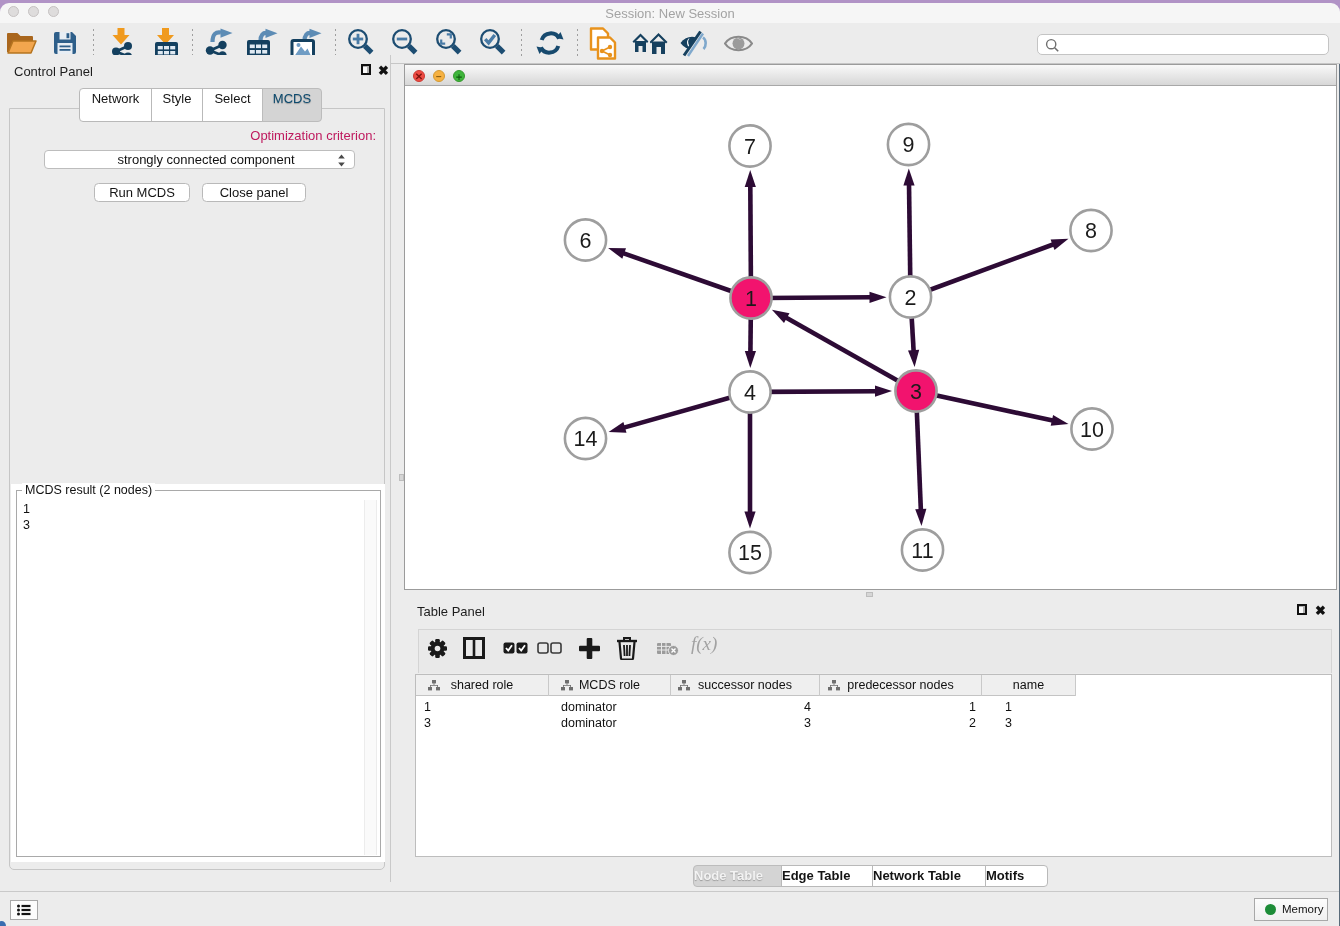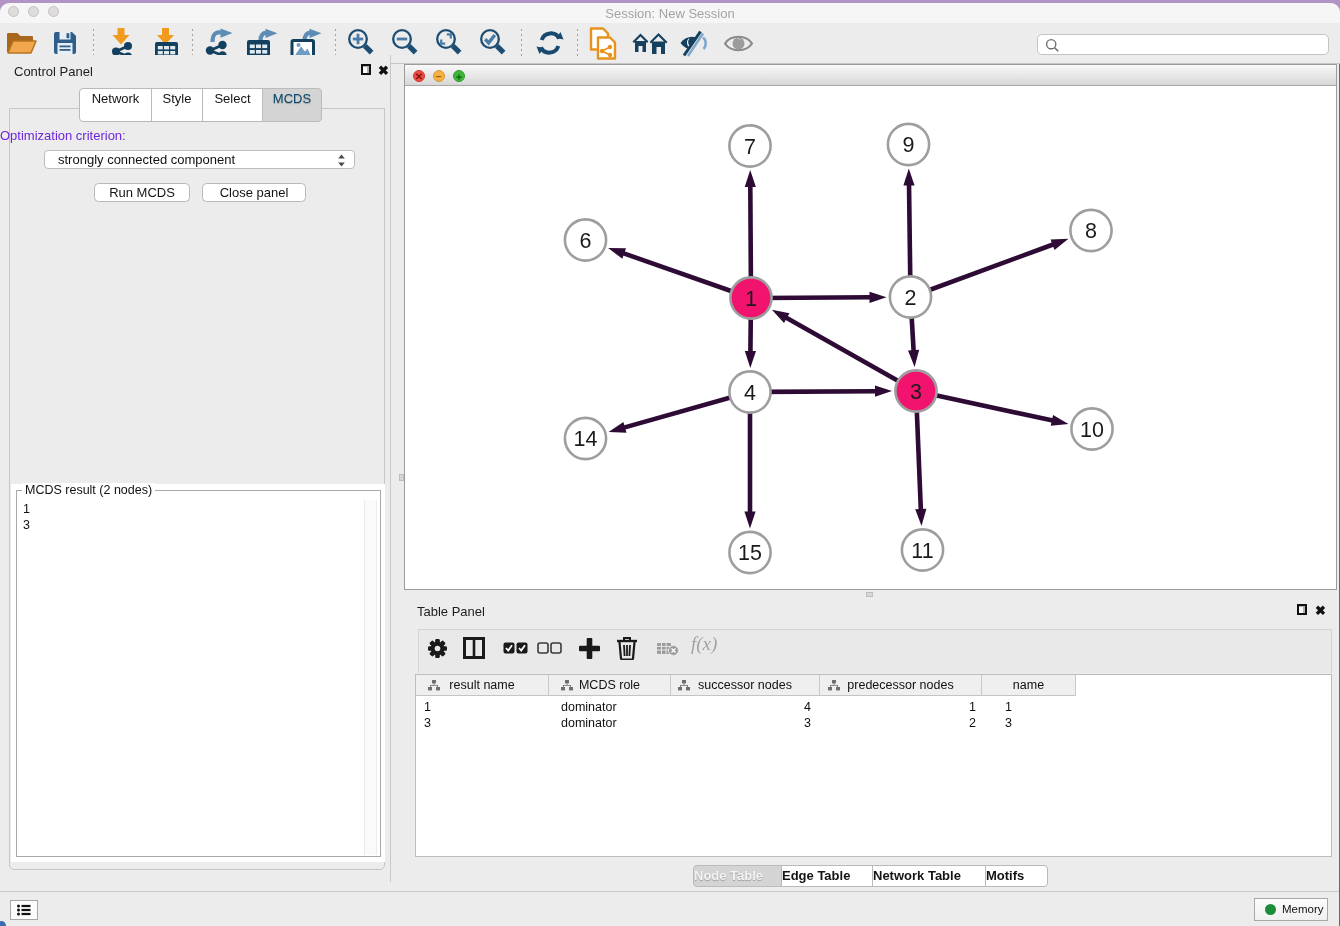--- a/index.html
+++ b/index.html
@@ -14,22 +14,22 @@
 .tsep { position:absolute; top:6px; width:1px; height:30px; background-image:linear-gradient(#9e9e9e 33%, rgba(0,0,0,0) 0%); background-size:1px 5px; }
 #searchbox { left:1037px; top:11px; width:292px; height:21px; background:#fff; border:1px solid #c4c4c4; border-radius:5px; }
 
 #cpanel { left:0; top:55px; width:391px; height:827px; background:#ececec; border-right:1px solid #c9c9c9; }
 .ptitle { font-size:13px; color:#1d1d1d; }
 .wbtn-sq { width:10px; height:11px; border:2px solid #111; background:#fafafa; box-shadow:inset -2px 1px 0 #b0b0b0; }
 .wbtn-x { font-size:13px; font-weight:bold; color:#111; line-height:11px; }
 #tabbar { left:79px; top:33px; height:21px; }
 .tab { position:absolute; top:0; height:34px; background:#fff; border:1px solid #b9b9b9; font-size:13px; color:#141414; text-align:center; line-height:19px; }
 #cpc { left:9px; top:53px; width:376px; height:762px; border:1px solid #c6c6c6; border-radius:0 0 5px 5px; }
-#optlabel { left:0; top:73px; width:376px; text-align:left; font-size:13px; color:#6d28d9; }
-#combo { left:44px; top:95px; width:311px; height:19px; background:#fff; border:1px solid #bdbdbd; border-radius:4px; font-size:13px; color:#111; line-height:17px; padding-left:13px; }
+#optlabel { left:0; top:73px; width:376px; text-align:right; font-size:13px; color:#be185d; }
+#combo { left:44px; top:95px; width:311px; height:19px; background:#fff; border:1px solid #bdbdbd; border-radius:4px; font-size:13px; color:#111; line-height:17px; padding-left:13px;text-align:center; }
 .btn { position:absolute; height:19px; background:#fff; border:1px solid #b9b9b9; border-radius:4.5px; font-size:13px; color:#141414; text-align:center; line-height:17px; }
 #whitebox { left:11px; top:429px; width:374px; height:378px; background:#fff; }
 #fieldset { left:5px; top:6px; width:365px; height:367px; border:1px solid #a9a9a9; }
 #fslegend { left:5px; top:-8px; background:#fff; padding:0 3px; font-size:12.5px; color:#111; }
 #fsinner { left:1px; top:8px; width:359px; height:356px; background:#fff; font-size:12.5px; color:#111; line-height:16px; padding:2px 0 0 5px; }
 #fsscroll { right:3px; top:9px; width:13px; height:355px; background:#fafafa; border-left:1px solid #ececec; border-right:1px solid #ececec; }
 
 #netframe { left:404px; top:64px; width:933px; height:526px; border:1px solid #9b9b9b; background:#fff; }
 #nettitle { left:0; top:0; width:931px; height:21px; background:linear-gradient(#f9f9f9,#d7d7d7); border-bottom:1px solid #a8a8a8; }
 .mc { position:absolute; top:4.5px; width:12px; height:12px; border-radius:50%; font-size:10px; font-weight:bold; text-align:center; line-height:12px; }
@@ -369,21 +369,21 @@
           <line x1="4.5" y1="1" x2="4.5" y2="12"></line>
           <line x1="9" y1="1" x2="9" y2="12"></line>
         </g>
       <circle cx="16.5" cy="8.5" r="5" fill="#9b9b9b" stroke="#e9e9e9" stroke-width="1"></circle>
       <path d="M14.5 6.5 l4 4 M18.5 6.5 l-4 4" stroke="#fff" stroke-width="1.4"></path>
     </svg>
     <div class="abs" style="left:272px;top:3px;font-family:'Liberation Serif',serif;font-style:italic;font-size:19px;color:#a2a2a2">f(x)</div>
   </div>
   <div id="tblarea" class="abs">
     <div class="abs" style="left:0;top:0;width:660px;height:21px;background:#efefef;border-bottom:1px solid #c4c4c4"></div>
-    <div class="th" style="left:0;width:133px">result name</div>
+    <div class="th" style="left:0;width:133px">shared role</div>
     <div class="th" style="left:133px;width:122px">MCDS role</div>
     <div class="th" style="left:255px;width:149px">successor nodes</div>
     <div class="th" style="left:404px;width:162px">predecessor nodes</div>
     <div class="th" style="left:566px;width:94px">name</div>
     <svg class="abs thico" style="left:12px;top:5px" width="12" height="11" viewBox="0 0 12 11">
         <g fill="#6e6e6e">
           <rect x="4" y="0" width="4" height="3.4"></rect>
           <rect x="0" y="7" width="4" height="3.4"></rect>
           <rect x="8" y="7" width="4" height="3.4"></rect>
           <path d="M5.6 3 h0.8 v2 h3.6 v2 h-0.8 v-1.2 h-6.4 v1.2 h-0.8 v-2 h3.6 z"></path>

